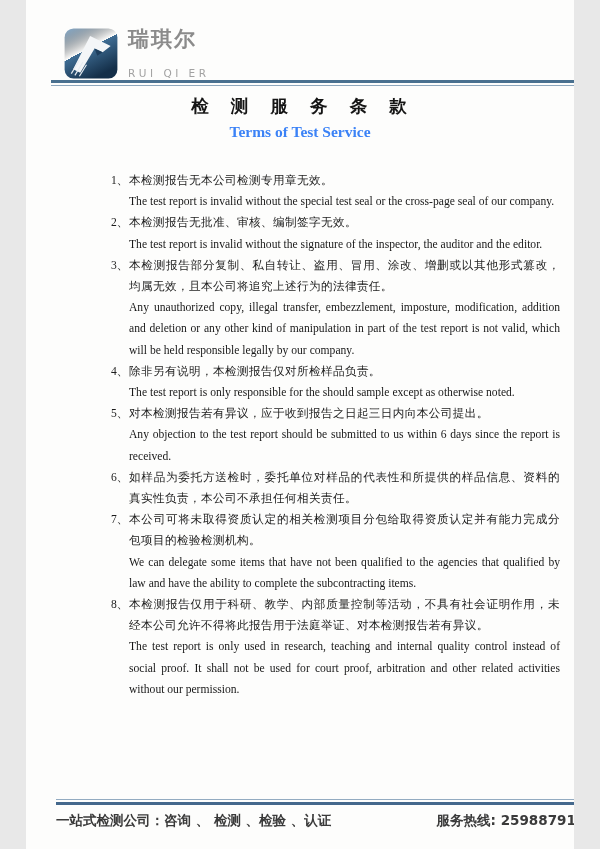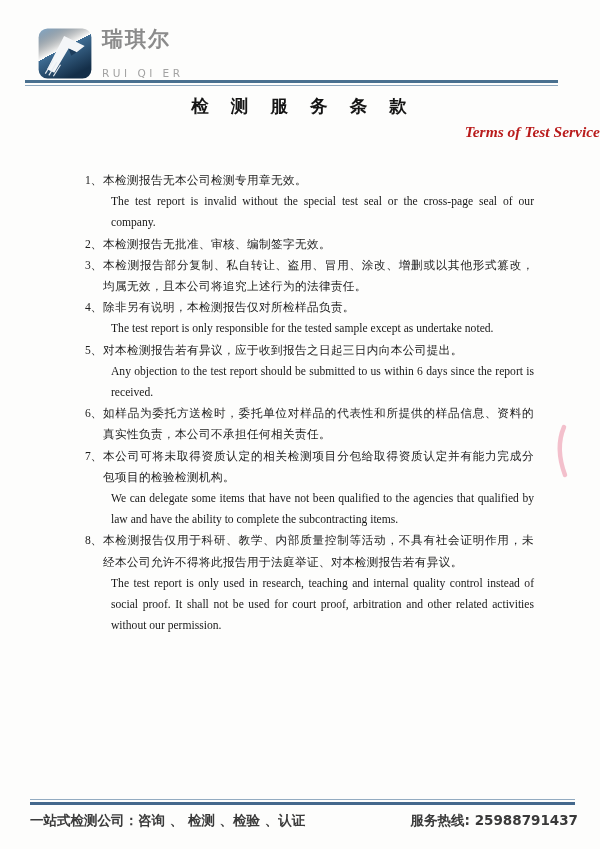--- a/index.html
+++ b/index.html
@@ -1,21 +1,21 @@
 <!DOCTYPE html>
 <html><head>
 <meta charset="utf-8">
 <style>
   * { margin: 0; padding: 0; box-sizing: border-box; }
   html, body { background: #e8e8e8; }
   body { font-family: "Liberation Serif", "DejaVu Serif", serif; }
 
   .page {
     position: relative;
-    width: 600px;
+    width: 548px;
     height: 849px;
     margin: 0 auto;
     background: #fdfdfc;
     overflow: hidden;
     color: #1c1c1c;
   }
 
   
   .header-logo {
     position: absolute;
@@ -61,43 +61,42 @@
     font-weight: bold;
     letter-spacing: 8px;
     color: #151515;
     font-family: "DejaVu Sans", "Liberation Sans", sans-serif;
     margin-left: 6px;
   }
   .title-en {
     position: absolute;
     top: 123px;
     left: 0; right: 0;
-    text-align: right;
+    text-align: center;
     font-size: 15.5px;
     font-weight: bold;
-    color: #b91c1c;
+    color: #3b82f6;
     font-family: "Liberation Serif", "DejaVu Serif", serif;
-    font-style: italic;
   }
 
   
   .terms {
     position: absolute;
     top: 170px;
     left: 85px;
     width: 449px;
     font-size: 11.6px;
     line-height: 21.2px;
   }
   .term-item { margin: 0; }
   .term-zh-row { display: flex; text-align: justify; }
   .term-num { flex: 0 0 18px; white-space: nowrap; }
   .term-zh  { flex: 1 1 auto; letter-spacing: 0.4px; }
   .term-en {
-    margin-left: 26px;
+    margin-left: 18px;
     text-align: justify;
     color: #181818;
   }
 
   
   .seal-mark {
     position: absolute;
     top: 424px;
     left: 550px;
     opacity: 0.55;
@@ -176,35 +175,37 @@
         <span class="term-zh">本检测报告无本公司检测专用章无效。</span>
       </div>
       <div class="term-en">The test report is invalid without the special test seal or the cross-page seal of our company.</div>
     </div>
 
     <div class="term-item">
       <div class="term-zh-row">
         <span class="term-num">2、</span>
         <span class="term-zh">本检测报告无批准、审核、编制签字无效。</span>
       </div>
+      <div class="term-en">The test report is invalid without the signature of the inspector, the auditor and the editor.</div>
     </div>
 
     <div class="term-item">
       <div class="term-zh-row">
         <span class="term-num">3、</span>
         <span class="term-zh">本检测报告部分复制、私自转让、盗用、冒用、涂改、增删或以其他形式篡改，均属无效，且本公司将追究上述行为的法律责任。</span>
       </div>
+      <div class="term-en">Any unauthorized copy, illegal transfer, embezzlement, imposture, modification, addition and deletion or any other kind of manipulation in part of the test report is not valid, which will be held responsible legally by our company.</div>
     </div>
 
     <div class="term-item">
       <div class="term-zh-row">
         <span class="term-num">4、</span>
         <span class="term-zh">除非另有说明，本检测报告仅对所检样品负责。</span>
       </div>
-      <div class="term-en">The test report is only responsible for the tested sample except as undertake noted.</div>
+      <div class="term-en">The test report is only responsible for the should sample except as otherwise noted.</div>
     </div>
 
     <div class="term-item">
       <div class="term-zh-row">
         <span class="term-num">5、</span>
         <span class="term-zh">对本检测报告若有异议，应于收到报告之日起三日内向本公司提出。</span>
       </div>
       <div class="term-en">Any objection to the test report should be submitted to us within 6 days since the report is received.</div>
     </div>
 

